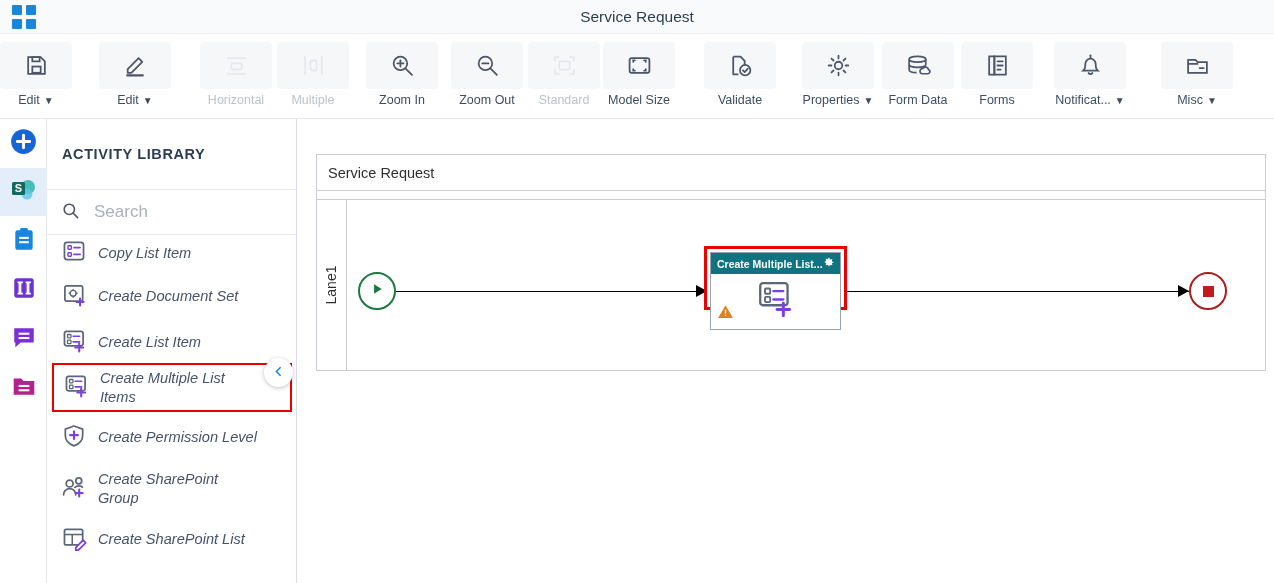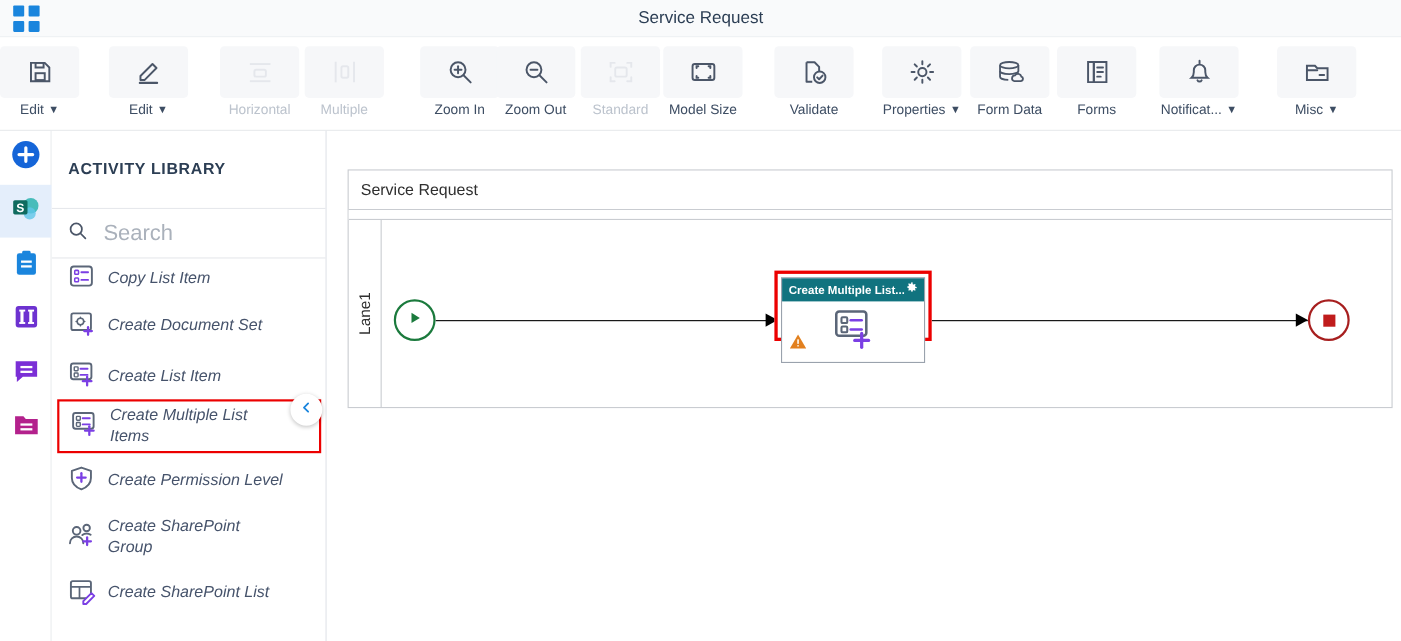--- a/index.html
+++ b/index.html
@@ -88,21 +88,21 @@
     font-size: 14.5px; font-weight: bold; letter-spacing: .6px; color: #2c3e54;
     border-bottom: 1px solid #e6e8ec;
   }
   #search-row {
     position: absolute; left: 0; top: 71px; width: 250px; height: 45px;
     display: flex; align-items: center; padding-left: 14px; gap: 12px;
     border-bottom: 1px solid #e6e8ec;
   }
   #search-input {
     border: 0; outline: 0; background: transparent;
-    font-size: 20px; color: #0f766e; width: 180px;
+    font-size: 17px; color: #0f766e; width: 180px;
     font-family: "Liberation Sans", sans-serif;
   }
   #search-input::placeholder { color: #aab1bb; }
   #act-list { position: absolute; left: 0; top: 116px; width: 250px; height: 348px; font-style: italic; }
   .act-item {
     position: absolute; left: 5px; width: 240px;
     display: flex; align-items: center; gap: 11px;
     padding-left: 9px; cursor: pointer;
   }
   .act-item .act-label {
@@ -260,21 +260,21 @@
         <svg width="25" height="25" viewBox="0 0 24 24" fill="none" stroke="#c6ccd5" stroke-width="1.7">
         <line x1="4" y1="3" x2="4" y2="21"></line>
           <rect x="9" y="7" width="6" height="10" rx="1.5"></rect>
           <line x1="20" y1="3" x2="20" y2="21"></line>
         </svg>
       </div>
       <div class="tlabel">
         <span>Multiple</span>
       </div>
     </div>
-    <div class="tool" style="left: 382px; text-align: center;">
+    <div class="tool" style="left: 366px; text-align: center;">
       <div class="tbox">
         <svg width="25" height="25" viewBox="0 0 24 24" fill="none" stroke="#4b5668" stroke-width="1.7" stroke-linecap="round">
         <circle cx="10" cy="10" r="6.5"></circle>
           <line x1="14.8" y1="14.8" x2="21" y2="21"></line>
           <line x1="7" y1="10" x2="13" y2="10"></line>
           <line x1="10" y1="7" x2="10" y2="13"></line>
         </svg>
       </div>
       <div class="tlabel">
         <span>Zoom In</span>

